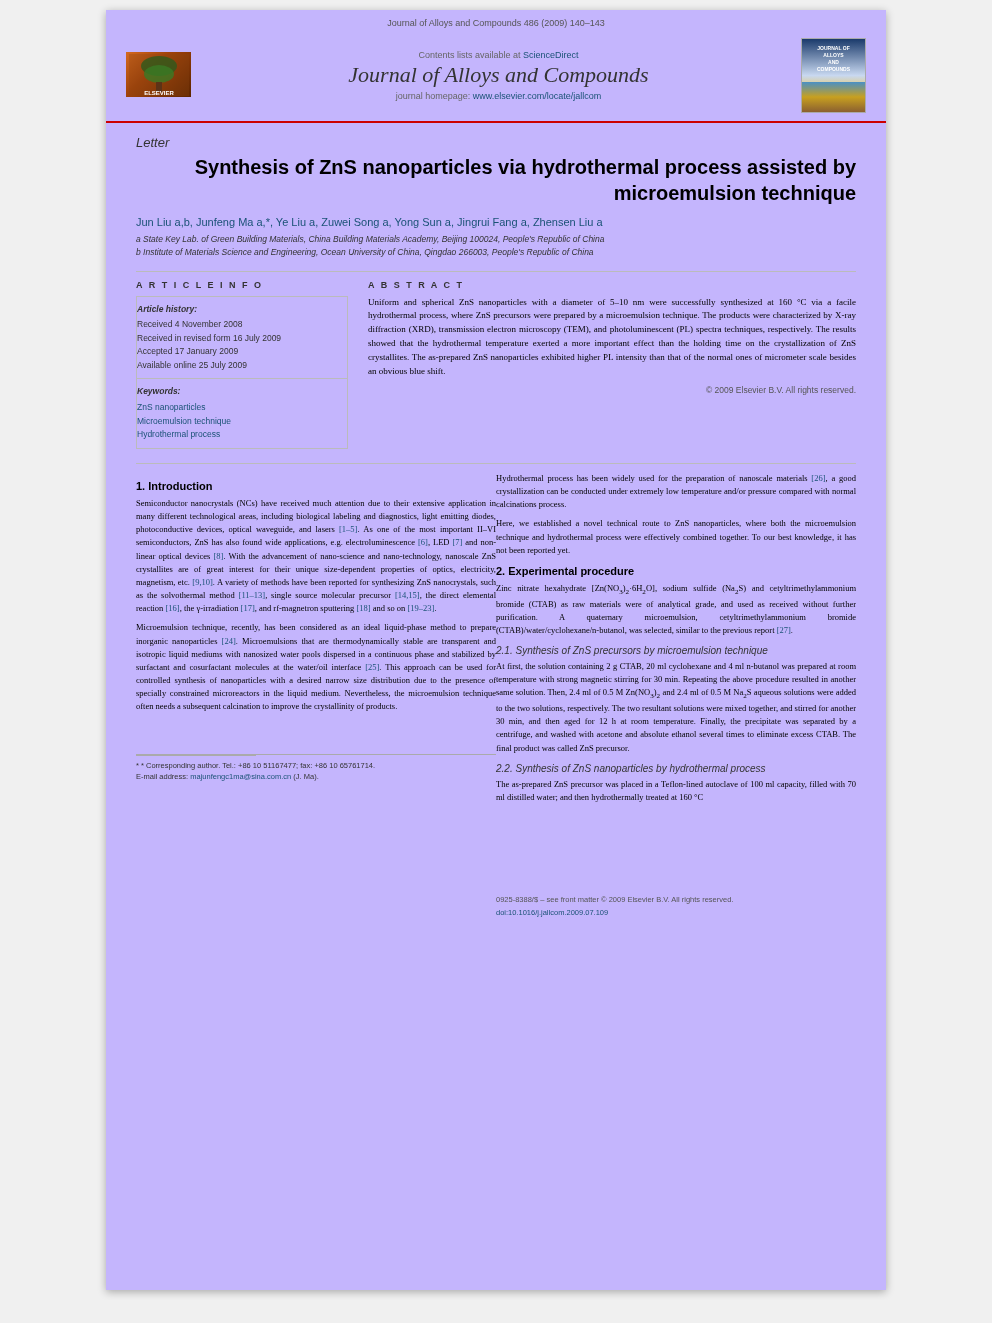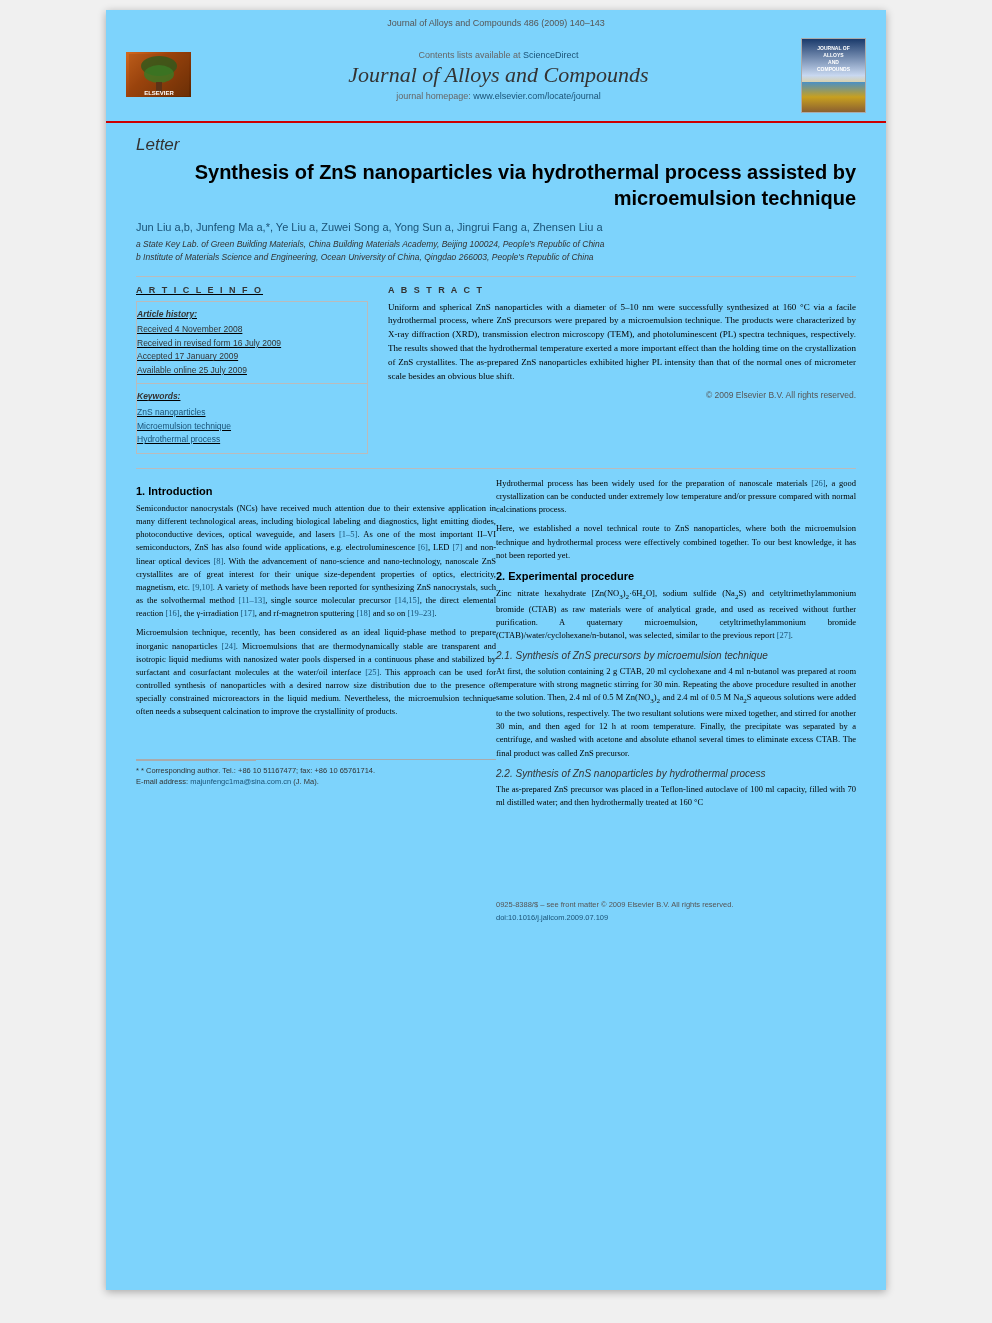--- a/index.html
+++ b/index.html
@@ -4,21 +4,21 @@
   <style>
     * { margin: 0; padding: 0; box-sizing: border-box; }
     body {
       background: #f0f0f0;
       font-family: 'Times New Roman', Times, serif;
       display: flex;
       justify-content: center;
       padding: 10px;
     }
     .page {
-      background: #7dd3fc;
+      background: #c4b5fd;
       width: 780px;
       min-height: 1280px;
       padding: 0;
       box-shadow: 0 2px 8px rgba(0,0,0,0.3);
       position: relative;
     }
     
     .journal-header {
       padding: 8px 20px 0 20px;
       border-bottom: 2px solid #c00;
@@ -107,21 +107,21 @@
       font-family: Arial, sans-serif;
       font-weight: bold;
       text-align: center;
       line-height: 1.3;
     }
     
     .body-content {
       padding: 12px 30px 20px 30px;
     }
     .letter-label {
-      font-size: 17px;
+      font-size: 13px;
       font-style: italic;
       color: #333;
       margin-bottom: 4px;
       font-family: Arial, sans-serif;
     }
     .article-title {
       font-size: 20px;
       color: #000;
       font-family: Arial, sans-serif;
       font-weight: bold;
@@ -151,23 +151,22 @@
       border-top: 1px solid #bbb;
       margin: 8px 0;
     }
     
     .two-col {
       display: flex;
       gap: 20px;
       margin-bottom: 14px;
     }
     .col-left {
-      width: 232px;
+      width: 212px;
       flex-shrink: 0;
-      text-decoration: underline;
     }
     .col-right {
       flex: 1;
     }
     .section-header-small {
       font-size: 9px;
       letter-spacing: 2px;
       color: #333;
       font-family: Arial, sans-serif;
       font-weight: bold;
@@ -291,21 +290,21 @@
       </div>
 
       <div class="journal-title-center">
         <div class="sciencedirect-line">
           <span>Contents lists available at</span>
           <a class="sciencedirect-link" href="#">ScienceDirect</a>
         </div>
         <div class="journal-name">Journal of Alloys and Compounds</div>
         <div class="journal-homepage">
           <span>journal homepage:</span>
-          <a class="homepage-link" href="#">www.elsevier.com/locate/journal</a>
+          <a class="homepage-link" href="#">www.elsevier.com/locate/jallcom</a>
         </div>
       </div>
 
       <div class="journal-cover">
         <div class="cover-img">
           <div class="cover-title">
             <div style="font-size:5px;color:#fff;font-family:Arial;font-weight:bold;text-align:center;padding:3px 2px;line-height:1.4">
               JOURNAL OF<br>ALLOYS<br>AND<br>COMPOUNDS
             </div>
           </div>

